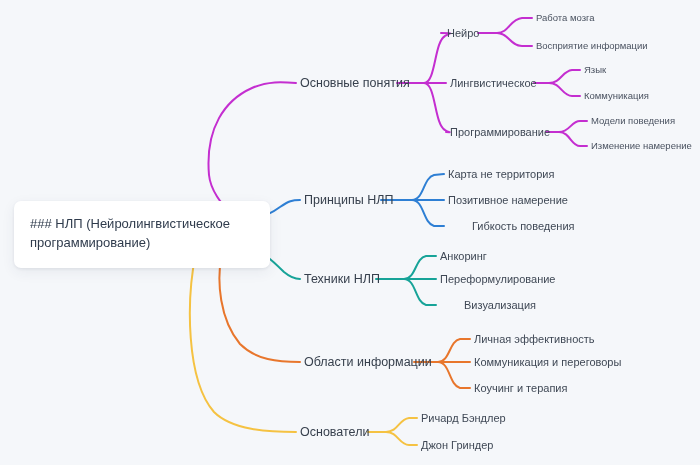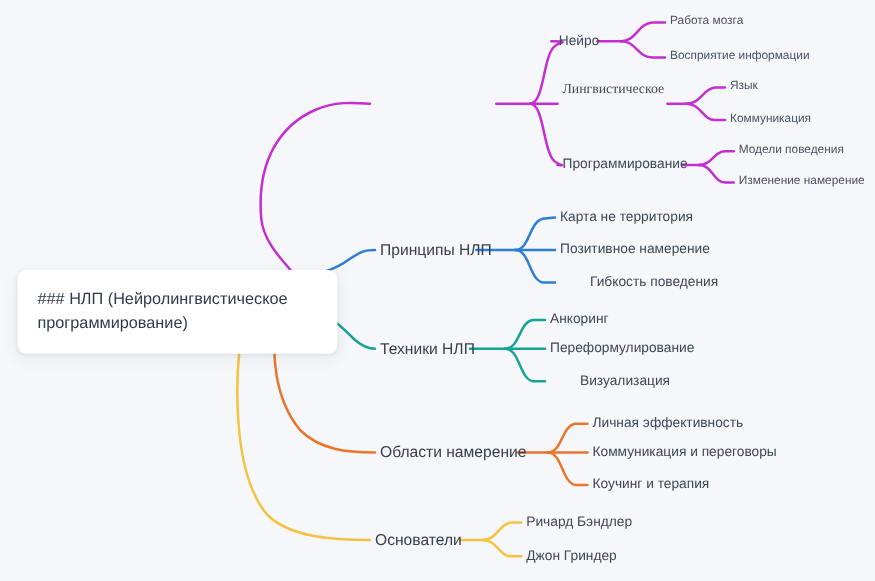--- a/index.html
+++ b/index.html
@@ -37,21 +37,21 @@
     font-size: 11px;
     color: #3f4855;
   }
   .level3-label {
     font-size: 9.5px;
     color: #4a5260;
   }
   #root-card {
     position: absolute;
     left: 14px;
-    top: 216px;
+    top: 201px;
     width: 256px;
     box-sizing: border-box;
     padding: 14px 16px 15px 16px;
     background: #ffffff;
     border-radius: 7px;
     box-shadow: 0 1px 3px rgba(40, 55, 80, 0.09),
                 0 4px 14px rgba(40, 55, 80, 0.07);
   }
   #root-card-text {
     font-size: 13px;
@@ -108,32 +108,33 @@
     <path d="M 196 252 C 186 300, 186 380, 214 412 C 232 430, 268 432, 296 432" fill="none" stroke="#f5c242" stroke-width="2" stroke-linecap="round"></path>
     <path d="M 368 432 L 386 432" fill="none" stroke="#f5c242" stroke-width="2" stroke-linecap="round"></path>
     <path d="M 386 432 C 398 432, 399 419, 409 418 L 417 418" fill="none" stroke="#f5c242" stroke-width="2" stroke-linecap="round"></path>
     <path d="M 386 432 C 398 432, 399 445, 409 445 L 417 445" fill="none" stroke="#f5c242" stroke-width="2" stroke-linecap="round"></path>
   </svg>
 
   <div id="root-card">
     <div id="root-card-text">### НЛП (Нейролингвистическое программирование)</div>
   </div>
 
+  <div class="node-label level1-label" style="left:300px; top:83px;">Основные понятия</div>
 
   <div class="node-label level1-label" style="left:304px; top:200px;">Принципы НЛП</div>
 
   <div class="node-label level1-label" style="left:304px; top:279px;">Техники НЛП</div>
 
-  <div class="node-label level1-label" style="left:304px; top:362px;">Области намерение</div>
+  <div class="node-label level1-label" style="left:304px; top:362px;">Области информации</div>
 
   <div class="node-label level1-label" style="left:300px; top:432px;">Основатели</div>
 
   <div class="node-label level2-label" style="left:447px; top:33px;">Нейро</div>
 
-  <div class="node-label level2-label" style="left:450px; top:72px;font-family:Liberation Serif, serif;">Лингвистическое</div>
+  <div class="node-label level2-label" style="left:450px; top:83px;">Лингвистическое</div>
 
   <div class="node-label level2-label" style="left:450px; top:132px;">Программирование</div>
 
   <div class="node-label level3-label" style="left:536px; top:18px;">Работа мозга</div>
 
   <div class="node-label level3-label" style="left:536px; top:46px;">Восприятие информации</div>
 
   <div class="node-label level3-label" style="left:584px; top:70px;">Язык</div>
 
   <div class="node-label level3-label" style="left:584px; top:96px;">Коммуникация</div>

